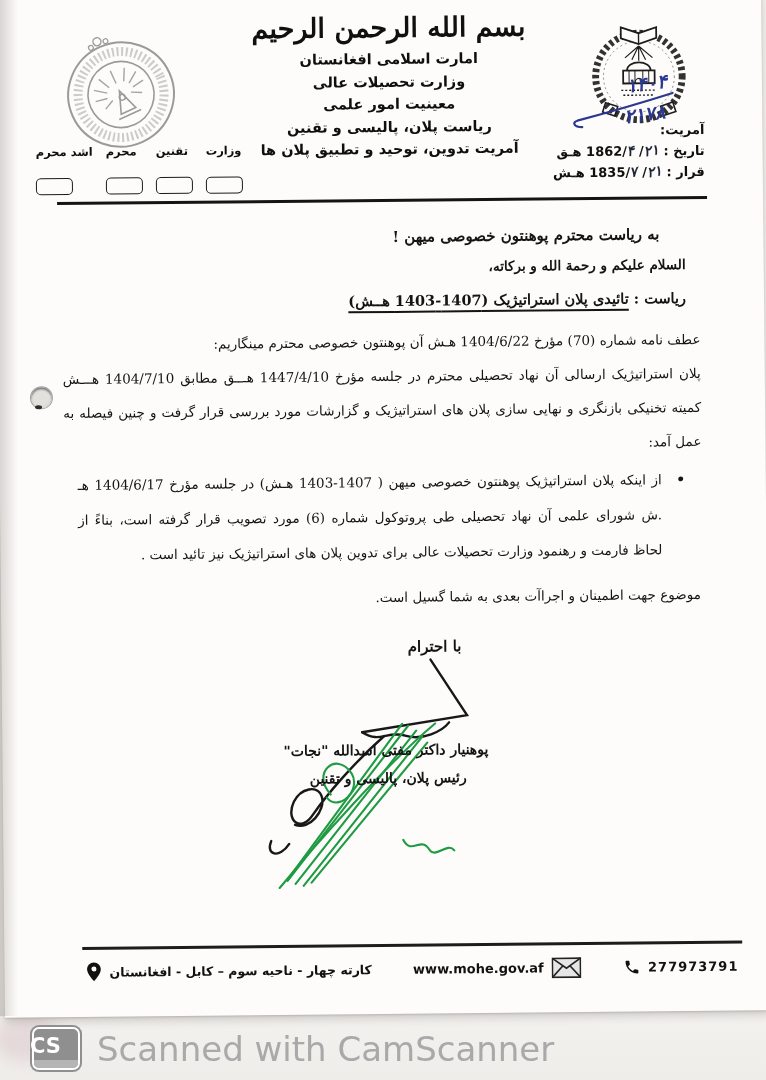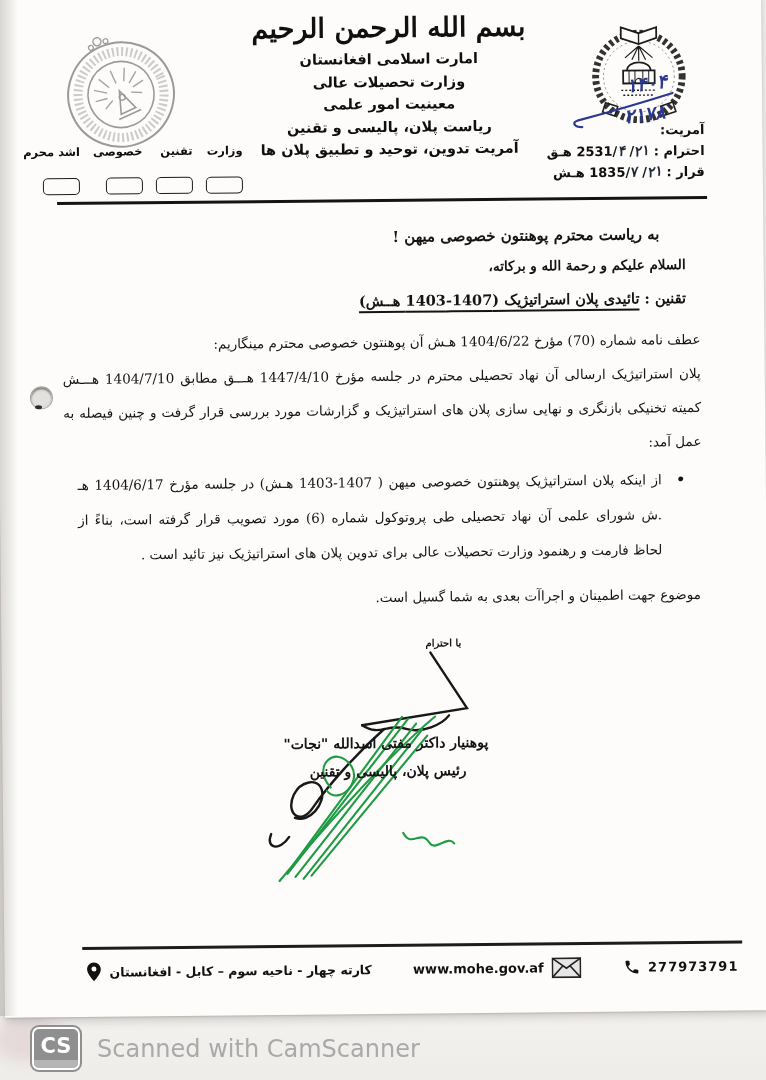--- a/index.html
+++ b/index.html
@@ -40,60 +40,60 @@
   .hand-ref .num{position:absolute;font-weight:bold;font-style:italic;font-size:19px;letter-spacing:2px;}
   .hand-ref .top{right:8px;top:-2px;}
   .hand-ref .bottom{right:14px;top:28px;}
   .hand-ref svg{position:absolute;left:0;top:0;}
 
   .meta{position:absolute;right:58px;top:126px;width:210px;direction:rtl;text-align:right;font-size:13px;font-weight:bold;line-height:21px;color:#101010;}
   .meta .m1{margin-left:30px;}
   .ink{display:inline-block;font-style:italic;font-weight:bold;color:#1f2736;transform:rotate(-9deg);font-size:14px;}
 
   .class-row{position:absolute;left:36px;top:146px;width:210px;direction:rtl;display:flex;gap:13px;justify-content:flex-start;}
-  .class-item{display:flex;flex-direction:column;align-items:flex-start;gap:19px;}
+  .class-item{display:flex;flex-direction:column;align-items:flex-end;gap:19px;}
   .class-label{font-size:11.5px;font-weight:bold;white-space:nowrap;color:#0e0e0e;}
   .class-box{width:35px;height:15px;border:1.7px solid #1b1b1b;border-radius:5px;background:#fdfcfa;}
 
   .head-rule{position:absolute;left:60px;right:56px;top:203px;height:3px;background:#141414;}
 
   
   .letter{position:absolute;left:0;right:0;top:208px;padding:0 64px;direction:rtl;
     font-family:"DejaVu Serif", serif;color:#141414;}
   .recipient{margin:24px 40px 0 0;font-weight:bold;font-size:15px;}
   .salutation{margin:13px 14px 0 0;font-weight:bold;font-size:13.5px;}
   .subject-line{margin:17px 14px 0 0;font-weight:bold;font-size:14.5px;}
   .subject-underlined{text-decoration:underline;text-decoration-thickness:1.5px;text-underline-offset:5px;}
   .para{margin:16px 0 0 0;font-size:13.5px;line-height:34px;text-align:justify;}
   .para.cont{margin-top:0;}
   .bullet-item{position:relative;margin:4px 14px 0 14px;padding-right:26px;font-size:13.5px;line-height:35px;text-align:justify;}
   .bullet-item::before{content:"•";position:absolute;right:2px;top:0;font-size:17px;}
   .closing{margin:12px 2px 0 0;font-size:13.5px;line-height:30px;}
-  .regards{margin:26px 242px 0 0;font-weight:bold;font-size:10px;width:fit-content;}
+  .regards{margin:26px 242px 0 0;font-weight:bold;font-size:15px;width:fit-content;}
 
   .sig-block{position:relative;height:246px;}
   .signature-svg{position:absolute;left:168px;top:-12px;}
   .signer-name{position:absolute;top:86px;right:216px;font-weight:bold;font-size:14px;white-space:nowrap;}
   .signer-title{position:absolute;top:114px;right:238px;font-weight:bold;font-size:14px;white-space:nowrap;}
 
   
   .page-footer{position:absolute;left:78px;right:28px;top:948px;}
   .f-rule{height:2.5px;background:#1c1c1c;}
   .f-row{display:flex;justify-content:space-between;align-items:center;margin-top:12px;padding:0 4px;}
   .f-group{display:flex;align-items:center;gap:8px;font-weight:bold;font-size:12.5px;color:#111;}
   .f-address{direction:rtl;}
   .f-site{font-family:"DejaVu Sans", sans-serif;font-size:13px;}
   .f-phone{direction:rtl;font-size:13px;letter-spacing:1px;}
 
   
   .wm{position:absolute;left:30px;bottom:8px;display:flex;align-items:center;gap:15px;z-index:6;}
-  .wm-cs{width:52px;height:47px;border-radius:9px;background:#8f8f8f;position:relative;display:flex;align-items:center;justify-content:center;box-shadow:inset 0 0 0 2px #8f8f8f, inset 0 0 0 4px #fff;}
+  .wm-cs{width:52px;height:47px;border-radius:9px;background:#8f8f8f;position:relative;display:flex;align-items:center;justify-content:flex-start;box-shadow:inset 0 0 0 2px #8f8f8f, inset 0 0 0 4px #fff;}
   .wm-cs span{color:#ffffff;font-weight:bold;font-size:21px;font-family:"DejaVu Sans", sans-serif;margin-top:-6px;}
   .wm-cs::after{content:"";position:absolute;left:4px;right:4px;bottom:4px;height:8px;background:#b5b5b5;border-radius:0 0 5px 5px;}
-  .wm-text{color:#a9a9a9;font-size:24px;font-family:"DejaVu Sans", sans-serif;}
+  .wm-text{color:#a9a9a9;font-size:34px;font-family:"DejaVu Sans", sans-serif;}
 </style>
 </head>
 <body>
 
 <div class="stage">
   <div class="smudge s1"></div>
   <div class="smudge s2"></div>
 
   <div class="sheet">
 
@@ -160,56 +160,56 @@
       <svg width="112" height="62" viewBox="0 0 112 62">
         <path d="M108 22 C80 27 40 33 10 37 C4 38 6 43 14 44" fill="none" stroke="#2b3990" stroke-width="2.2" stroke-linecap="round"></path>
       </svg>
       <span class="num top">۱۴۰۴</span>
       <span class="num bottom">۲۱۷۸</span>
     </div>
 
     <div class="meta">
       <div class="m1"><span>آمریت:</span></div>
       <div>
-        <span>احترام :</span>
+        <span>تاریخ :</span>
         <span class="ink">۲۱</span><span>/</span>
-        <span class="ink">۴</span><span>/</span><span>2531 هـق</span>
+        <span class="ink">۴</span><span>/</span><span>1862 هـق</span>
       </div>
       <div>
         <span>قرار :</span>
         <span class="ink">۲۱</span><span>/</span>
         <span class="ink">۷</span><span>/</span><span>1835 هـش</span>
       </div>
     </div>
 
     <div class="class-row">
       <div class="class-item">
         <span class="class-label">وزارت</span>
         <span class="class-box"></span>
       </div>
       <div class="class-item">
         <span class="class-label">تقنین</span>
         <span class="class-box"></span>
       </div>
       <div class="class-item">
-        <span class="class-label">خصوصی</span>
+        <span class="class-label">محرم</span>
         <span class="class-box"></span>
       </div>
       <div class="class-item">
         <span class="class-label">اشد محرم</span>
         <span class="class-box"></span>
       </div>
     </div>
 
     <div class="head-rule"></div>
 
     <div class="letter">
       <p class="recipient">به ریاست محترم پوهنتون خصوصی میهن !</p>
       <p class="salutation">السلام علیکم و رحمة الله و برکاته،</p>
-      <p class="subject-line"><span>تقنین : </span><span class="subject-underlined">تائیدی پلان استراتیژیک (1407-1403 هــش)</span></p>
+      <p class="subject-line"><span>ریاست : </span><span class="subject-underlined">تائیدی پلان استراتیژیک (1407-1403 هــش)</span></p>
       <p class="para">عطف نامه شماره (70) مؤرخ 1404/6/22 هـش آن پوهنتون خصوصی محترم مینگاریم:</p>
       <p class="para cont">پلان استراتیژیک ارسالی آن نهاد تحصیلی محترم در جلسه مؤرخ 1447/4/10 هـــق مطابق 1404/7/10 هـــش کمیته تخنیکی بازنگری و نهایی سازی پلان های استراتیژیک و گزارشات مورد بررسی قرار گرفت و چنین فیصله به عمل آمد:</p>
       <div class="bullet-item">از اینکه پلان استراتیژیک پوهنتون خصوصی میهن ( 1407-1403 هـش)  در جلسه مؤرخ 1404/6/17 هـ .ش شورای علمی آن نهاد تحصیلی طی پروتوکول شماره (6) مورد تصویب قرار گرفته است، بناءً از لحاظ فارمت و رهنمود وزارت تحصیلات عالی برای تدوین پلان های استراتیژیک نیز تائید است .</div>
       <p class="closing">موضوع جهت اطمینان و اجراآت بعدی به شما گسیل است.</p>
       <p class="regards">با احترام</p>
 
       <div class="sig-block">
         <svg class="signature-svg" width="270" height="250" viewBox="0 0 270 250">
           <g fill="none" stroke-linecap="round">
             <g stroke="#181818" stroke-width="2.4">

